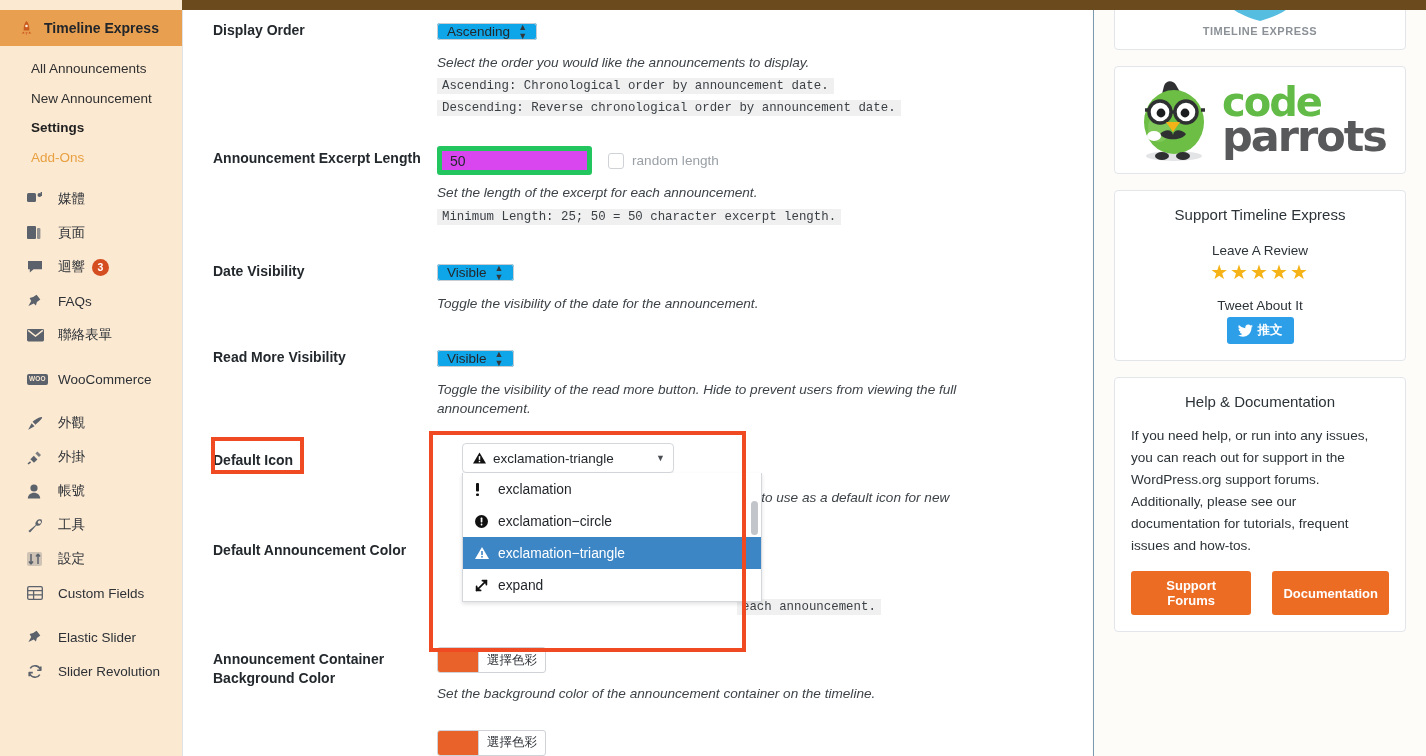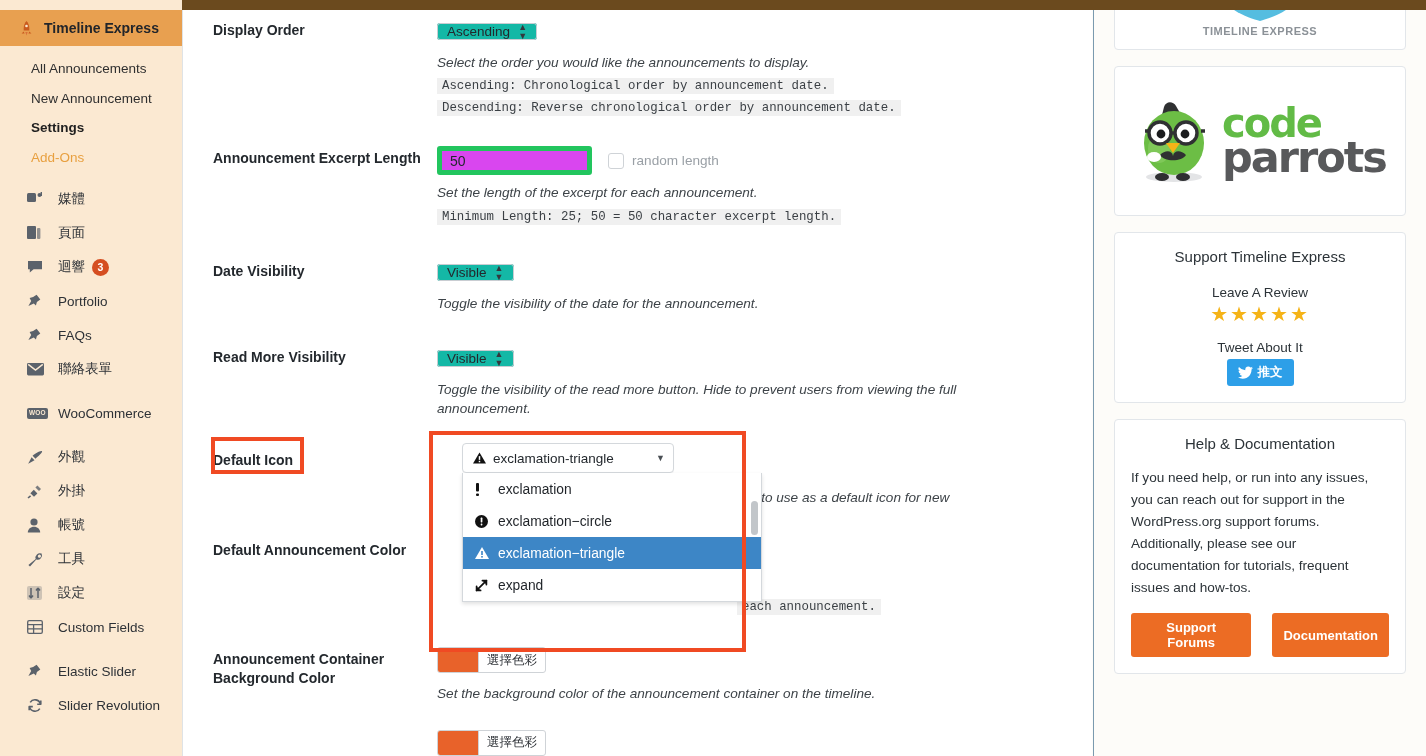--- a/index.html
+++ b/index.html
@@ -96,21 +96,21 @@
     width: 224px; flex: none;
     font-size: 14px; font-weight: 700; color: #23282d;
     line-height: 1.32;
     padding-top: 3px;
   }
   .row-field { flex: 1; min-width: 0; }
   select.te-select, .fake-select {
     -webkit-appearance: none; appearance: none;
     width: 348px; height: 29px;
     border: 1px solid #c9cdd2; border-radius: 3px;
-    background: #14b8a6;
+    background: #0ea5e9;
     font-family: "Liberation Sans", sans-serif;
     font-size: 13.5px; color: #23282d;
     padding: 0 26px 0 9px;
     line-height: 27px;
   }
   .sel-wrap { position: relative; display: inline-block; }
   .sel-arrows {
     position: absolute; right: 10px; top: 5px;
     font-size: 9px; color: #33383d; line-height: 9px;
     pointer-events: none;
@@ -220,21 +220,21 @@
     position: absolute; bottom: 12px; left: 0; right: 0;
     text-align: center;
   }
   .te-logo-text {
     font-family: "Liberation Sans", sans-serif;
     font-size: 11px; letter-spacing: .5px; color: #8b9197;
     font-weight: 600;
   }
   .te-swoosh { margin: 0 auto 2px; display: block; }
 
-  .cp-widget { padding: 32px 12px; text-align: center; }
+  .cp-widget { padding: 11px 12px; text-align: center; }
   .cp-logo { display: flex; align-items: center; justify-content: center; gap: 6px; }
   .cp-word { text-align: left; line-height: .82; }
   .cp-code { font-size: 40px; font-weight: 700; color: #62bb46; letter-spacing: -2px; font-family: "DejaVu Sans", sans-serif; }
   .cp-parrots { font-size: 43px; font-weight: 700; color: #58595b; letter-spacing: -2px; font-family: "DejaVu Sans", sans-serif; }
 
   .w-title {
     text-align: center; font-size: 15px; color: #2c3338;
     padding: 14px 10px 0; line-height: 1.3;
   }
   .w-sub { text-align: center; font-size: 13.5px; color: #2c3338; margin-top: 18px; }
@@ -311,28 +311,20 @@
     <div class="menu-item">
       <span class="mi-icon">
         <svg width="16" height="14" viewBox="0 0 16 14" fill="#5b626b">
             <path d="M1 1h14v8.2H6.6L2.8 12.6V9.2H1z"></path>
           </svg>
       </span>
       <span>迴響</span>
       <span class="count-bubble">3</span>
     </div>
 
-    <div class="menu-item">
-      <span class="mi-icon">
-        <svg width="16" height="15" viewBox="0 0 16 15" fill="#5b626b">
-            <path d="M9.6.8 6.1 3.1 2.6 3.9l1.6 3L1.4 12l5.4-2.4 2.1 1.9 1-3.6 3.4-2.5z"></path>
-          </svg>
-      </span>
-      <span>Portfolio</span>
-    </div>
 
     <div class="menu-item">
       <span class="mi-icon">
         <svg width="16" height="15" viewBox="0 0 16 15" fill="#5b626b">
             <path d="M9.6.8 6.1 3.1 2.6 3.9l1.6 3L1.4 12l5.4-2.4 2.1 1.9 1-3.6 3.4-2.5z"></path>
           </svg>
       </span>
       <span>FAQs</span>
     </div>
 

